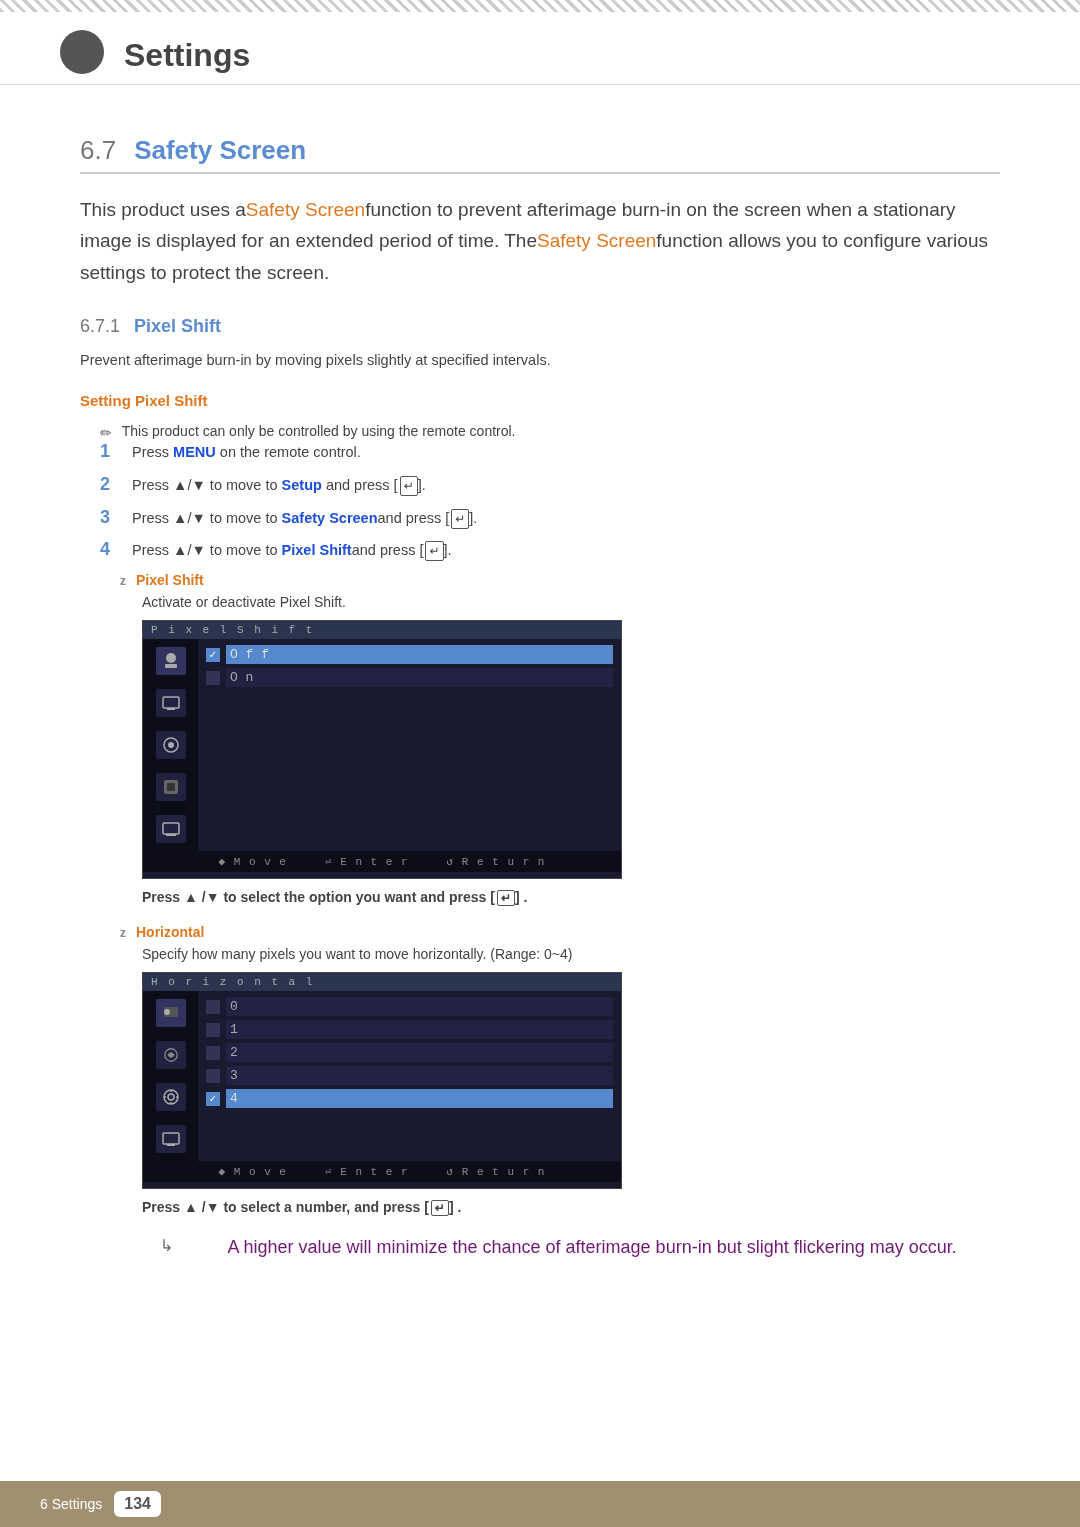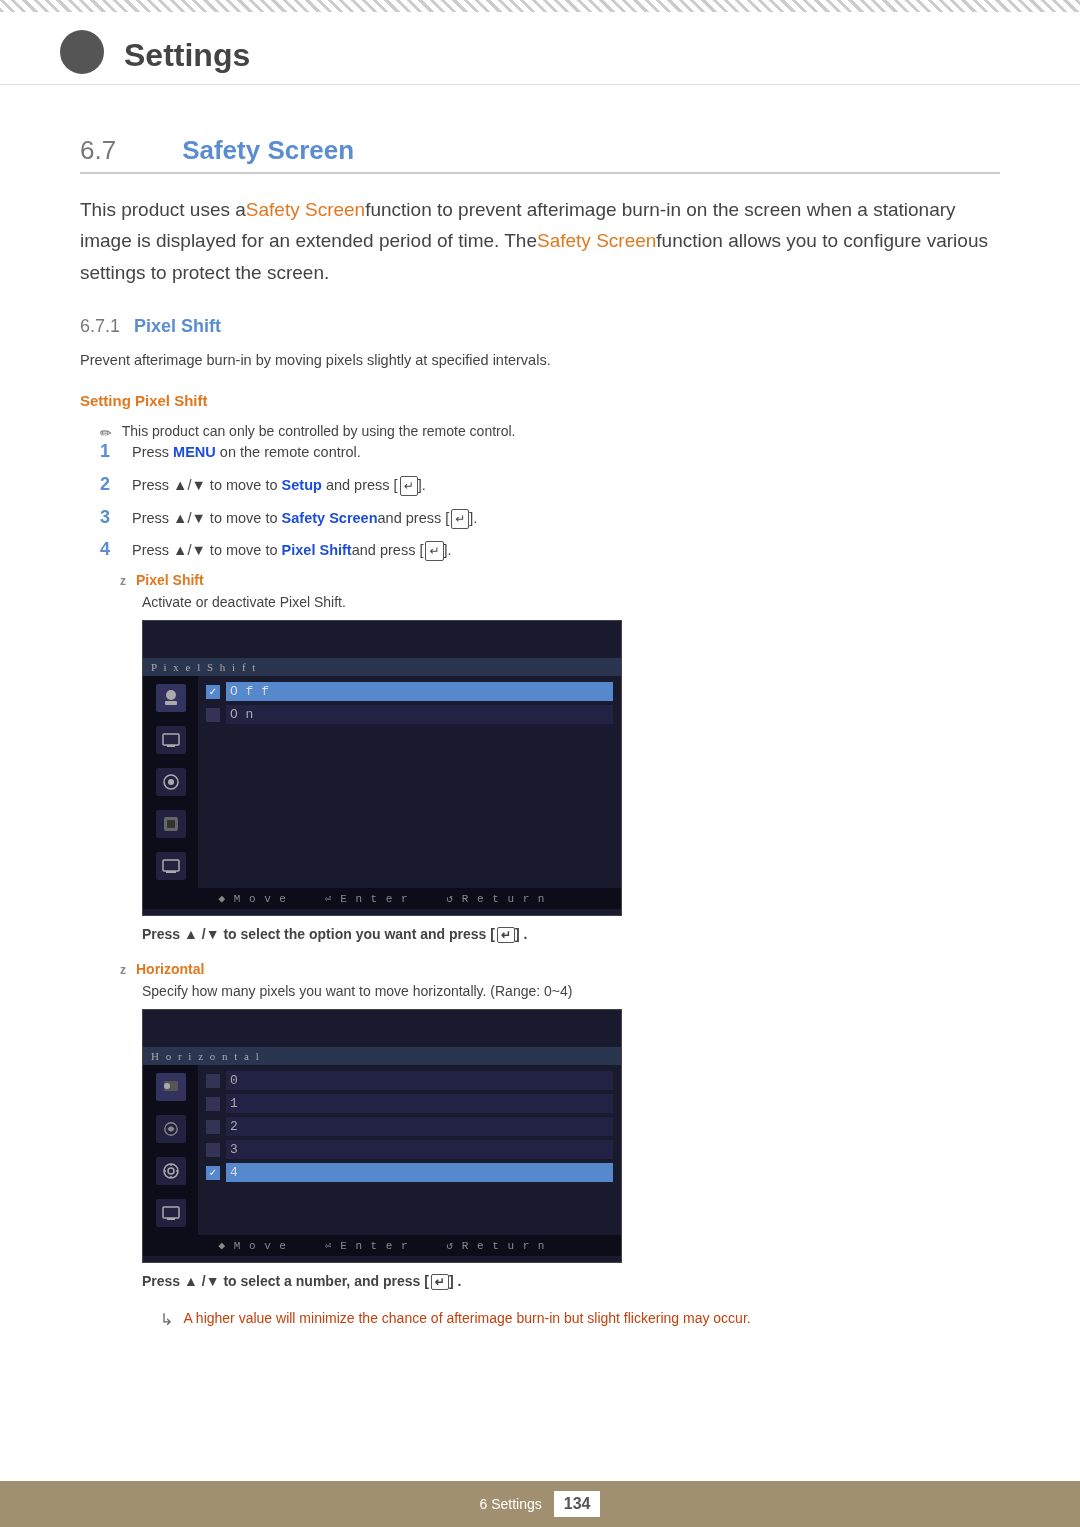--- a/index.html
+++ b/index.html
@@ -53,21 +53,20 @@
     }
 
     
     .section-heading {
       display: flex;
       align-items: baseline;
       margin-top: 30px;
       margin-bottom: 20px;
       padding-bottom: 6px;
       border-bottom: 2px solid #ccc;
-      gap: 48px;
     }
     .section-number {
       font-size: 26px;
       color: #777;
       margin-right: 18px;
       font-weight: normal;
     }
     .section-title {
       font-size: 26px;
       color: #5b8dd0;
@@ -203,22 +202,21 @@
       width: 480px;
       margin: 10px 0 10px 22px;
       padding-bottom: 6px;
     }
     .menu-title-bar {
       background: #2a3550;
       color: #aaa;
       font-size: 11px;
       padding: 3px 8px;
       letter-spacing: 2px;
-      font-family: Liberation Serif, serif;
-      margin-top: 37px;
+      font-family: Liberation Mono, monospace;
     }
     .menu-content {
       display: flex;
     }
     .menu-sidebar {
       width: 55px;
       background: #0d0d1a;
       display: flex;
       flex-direction: column;
       align-items: center;
@@ -299,51 +297,53 @@
       padding-left: 40px;
       margin-top: 16px;
     }
     .higher-note-icon {
       font-size: 16px;
       color: #666;
       margin-right: 10px;
       margin-top: 2px;
     }
     .higher-note-text {
-      font-size: 14px;
-      color: #c2410c;
+      font-size: 18px;
+      color: #701a75;
       line-height: 1.55;
+      margin-left: 44px;
     }
 
     
     .footer {
       position: fixed;
       bottom: 0;
       left: 0;
       width: 1080px;
       height: 46px;
       background: #a09070;
       display: flex;
       align-items: center;
-      justify-content: center;
+      justify-content: flex-start;
       padding: 0 40px;
     }
     .footer-text {
       color: #fff;
       font-size: 14px;
       margin-right: 12px;
     }
     .footer-page {
       background: #fff;
       color: #555;
       font-size: 16px;
       font-weight: bold;
       padding: 4px 10px;
       min-width: 46px;
       text-align: center;
+      border-radius: 6px;
     }
 
     
     .icon-pencil::before { content: "✏"; }
     .icon-note::before { content: "↳"; font-size: 16px; }
   </style>
 </head>
 <body>
 
 <div class="top-bar"></div>

